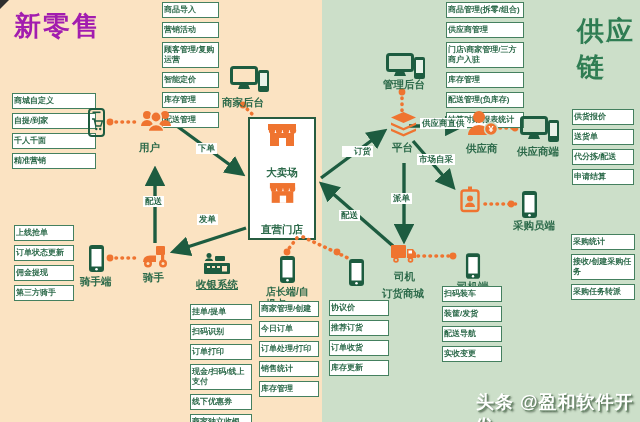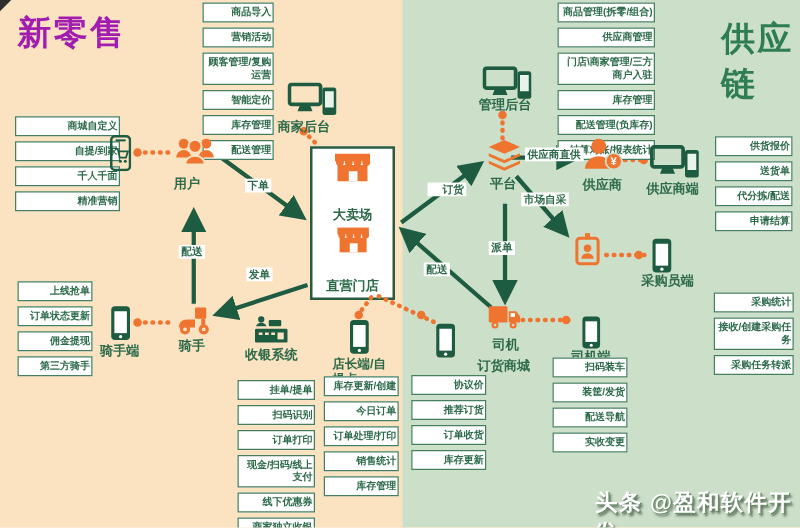--- a/index.html
+++ b/index.html
@@ -4,21 +4,21 @@
 <style>
   html,body{margin:0;padding:0;}
   body{font-family:"Liberation Sans","DejaVu Sans",sans-serif;}
   .canvas{position:relative;width:640px;height:422px;overflow:hidden;background:#fbe3c2;}
   .abs{position:absolute;}
   .bg-right{left:322px;top:0;width:318px;height:422px;background:#ccdfc9;}
   .corner{left:0;top:0;width:0;height:0;border-top:9px solid #2f2f2f;border-right:9px solid transparent;}
   .title{font-weight:bold;font-size:27px;letter-spacing:2px;}
   .fcol{display:flex;flex-direction:column;gap:4px;}
   .fbox{background:#ffffff;border:1px solid #44805f;color:#2c6a4a;font-weight:bold;
-        font-size:8px;line-height:1.25;text-align:right;padding:2px 1px;}
+        font-size:8px;line-height:1.25;text-align:left;padding:2px 1px;}
   .nlabel{color:#2c6a4a;font-weight:bold;font-size:10.5px;text-align:left;line-height:1.2;}
   .chip{background:#ffffff;color:#2c6a4a;font-weight:bold;font-size:8.5px;line-height:1.1;
         padding:1px 2px;white-space:nowrap;z-index:8;}
   .centerbox{left:248px;top:117px;width:68px;height:123px;background:#fff;border:2px solid #275c40;
         z-index:5;display:flex;flex-direction:column;align-items:center;justify-content:space-evenly;box-sizing:border-box;}
   .storeunit{display:flex;flex-direction:column;align-items:center;gap:15px;}
   .lines{left:0;top:0;z-index:6;pointer-events:none;}
   .node{z-index:7;}
   .watermark{color:#ffffff;font-weight:bold;font-size:18px;letter-spacing:1px;
         text-shadow:1px 1px 0 #6a8a6a,2px 2px 2px rgba(70,90,70,.9);z-index:9;}
@@ -162,21 +162,21 @@
         <rect x="1" y="11" width="26" height="11" rx="1"></rect>
       </g>
       <g fill="#fbe3c2">
         <rect x="4" y="14" width="3" height="2"></rect>
           <rect x="9" y="14" width="3" height="2"></rect>
         <rect x="14" y="14" width="3" height="2"></rect>
           <rect x="19" y="14" width="5" height="5.5"></rect>
       </g>
     </svg>
   </div>
-  <div class="abs nlabel node" style="left:196px;top:278px;width:44px;">收银系统</div>
+  <div class="abs nlabel node" style="left:196px;top:278px;width:44px;text-decoration:underline;">收银系统</div>
   <div class="abs fcol node" style="left:190px;top:304px;width:62px;">
       <div class="fbox">挂单/提单</div>
       <div class="fbox">扫码识别</div>
       <div class="fbox">订单打印</div>
       <div class="fbox">现金/扫码/线上支付</div>
       <div class="fbox">线下优惠券</div>
       <div class="fbox">商家独立收银</div>
     </div>
 
   <div class="abs centerbox">
@@ -216,21 +216,21 @@
 
   <div class="abs node" style="left:279px;top:255px;">
     <svg width="17" height="29" viewBox="0 0 17 29">
       <rect x="1" y="1" width="15" height="27" rx="3" fill="#1d5c40"></rect>
       <rect x="3.5" y="5" width="10" height="17.5" fill="#ffffff"></rect>
       <circle cx="8.5" cy="25.3" r="1.3" fill="#ffffff"></circle>
     </svg>
   </div>
   <div class="abs nlabel node" style="left:266px;top:286px;width:44px;font-size:10px;">店长端/自提点</div>
   <div class="abs fcol node" style="left:259px;top:301px;width:60px;">
-      <div class="fbox">库存更新/创建</div>
+      <div class="fbox">商家管理/创建</div>
       <div class="fbox">今日订单</div>
       <div class="fbox">订单处理/打印</div>
       <div class="fbox">销售统计</div>
       <div class="fbox">库存管理</div>
     </div>
 
   <div class="abs node" style="left:348px;top:258px;">
     <svg width="17" height="29" viewBox="0 0 17 29">
       <rect x="1" y="1" width="15" height="27" rx="3" fill="#1d5c40"></rect>
       <rect x="3.5" y="5" width="10" height="17.5" fill="#ffffff"></rect>

